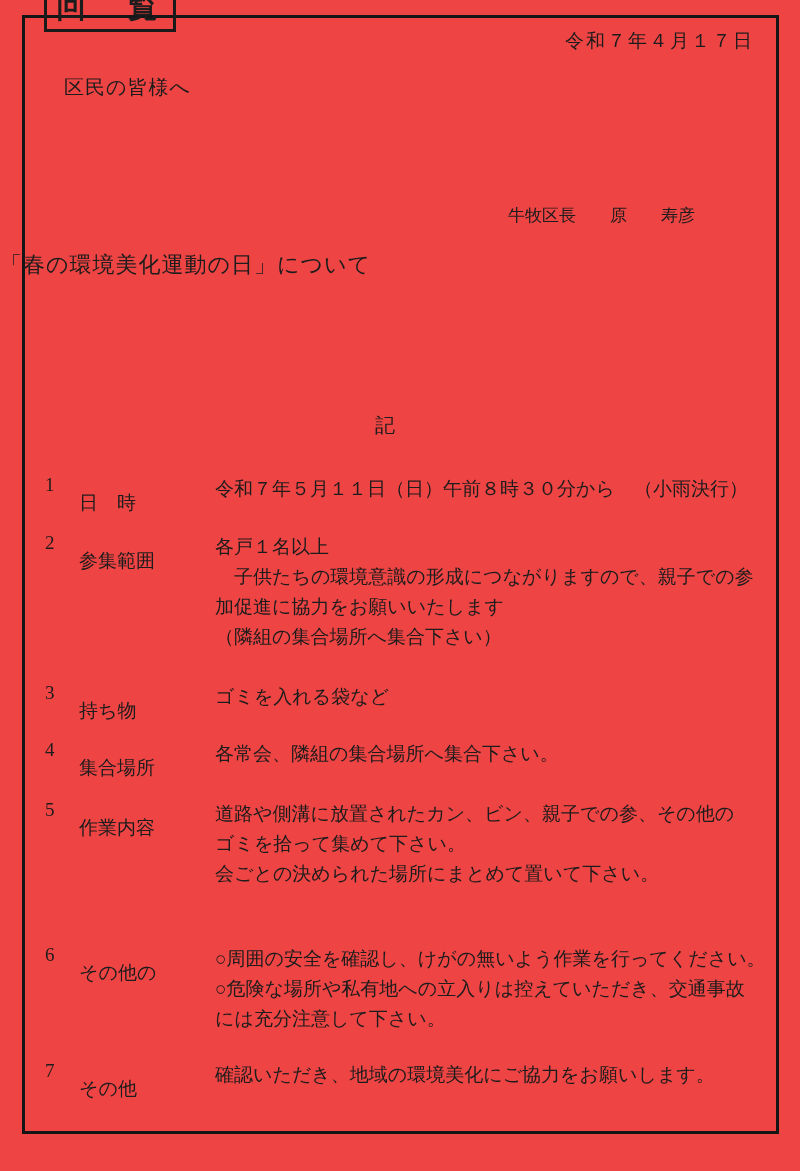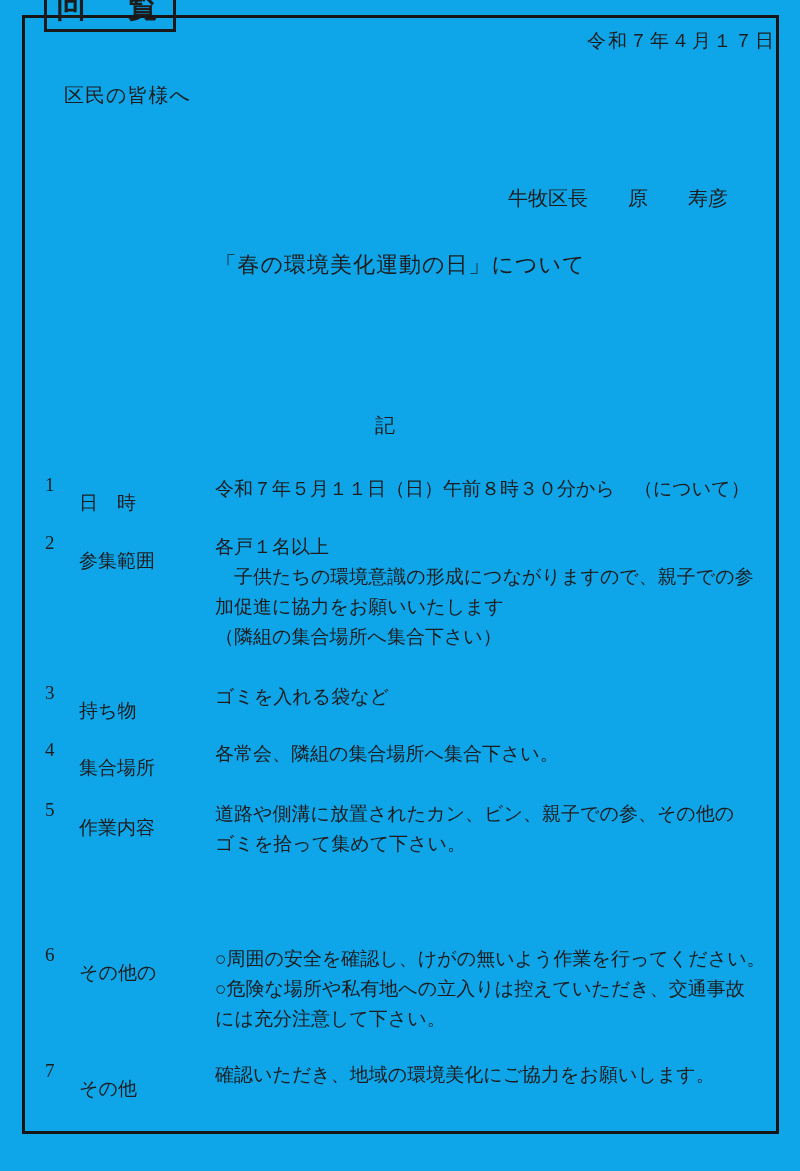--- a/index.html
+++ b/index.html
@@ -1,20 +1,20 @@
 <!DOCTYPE html>
 <html><head>
 <meta charset="utf-8">
 <style>
   html, body { margin: 0; padding: 0; background: #e8e8e8; }
   .page {
     position: relative;
     width: 800px;
     height: 1171px;
-    background: #0ea5e9;
+    background: #ef4444;
     overflow: hidden;
     font-family: "Liberation Serif", "DejaVu Serif", serif;
     color: #1c1c1c;
     margin: 0 auto;
   }
   .frame {
     position: absolute;
     left: 22px; top: 15px;
     width: 757px; height: 1119px;
     border: 3px solid #151515;
@@ -32,43 +32,42 @@
     background: transparent;
   }
   .kairan-text {
     font-size: 30px;
     letter-spacing: 6px;
     font-weight: bold;
     white-space: pre;
   }
   .date-line {
     position: absolute;
-    top: 28px; right: 24px;
+    top: 28px; right: 46px;
     font-size: 19px;
     letter-spacing: 2px;
   }
   .addressee {
     position: absolute;
     left: 64px; top: 74px;
     font-size: 20px;
     letter-spacing: 1px;
-    margin-top: 8px;
   }
   .senders {
     position: absolute;
-    left: 508px; top: 121px;
-    font-size: 20px;
+    left: 508px; top: 138px;
+    font-size: 17px;
     line-height: 31px;
     white-space: pre;
   }
   .doc-title {
     position: absolute;
     left: 0; top: 250px;
     width: 100%;
-    text-align: center;
+    text-align: left;
     font-size: 22px;
     letter-spacing: 1px;
   }
   .intro {
     position: absolute;
     left: 40px; top: 322px;
     width: 726px;
     font-size: 19px;
     line-height: 36px;
     white-space: pre;
@@ -126,21 +125,21 @@
 
   <div class="doc-title">「春の環境美化運動の日」について</div>
 
 
   <div class="ki-marker">記</div>
 
   <div class="item" style="top:474px">
     <span class="no">1</span>
     <span class="label">日　時</span>
     <div class="content">
-      <div>令和７年５月１１日（日）午前８時３０分から　（について）</div>
+      <div>令和７年５月１１日（日）午前８時３０分から　（小雨決行）</div>
     </div>
   </div>
 
   <div class="item" style="top:532px">
     <span class="no">2</span>
     <span class="label">参集範囲</span>
     <div class="content">
       <div>各戸１名以上</div>
       <div>　子供たちの環境意識の形成につながりますので、親子での参</div>
       <div>加促進に協力をお願いいたします</div>
@@ -163,20 +162,21 @@
       <div>各常会、隣組の集合場所へ集合下さい。</div>
     </div>
   </div>
 
   <div class="item" style="top:799px">
     <span class="no">5</span>
     <span class="label">作業内容</span>
     <div class="content">
       <div>道路や側溝に放置されたカン、ビン、親子での参、その他の</div>
       <div>ゴミを拾って集めて下さい。</div>
+      <div>会ごとの決められた場所にまとめて置いて下さい。</div>
     </div>
   </div>
 
   <div class="item" style="top:944px">
     <span class="no">6</span>
     <span class="label">その他の</span>
     <div class="content">
       <div>○周囲の安全を確認し、けがの無いよう作業を行ってください。</div>
       <div>○危険な場所や私有地への立入りは控えていただき、交通事故</div>
       <div>には充分注意して下さい。</div>

